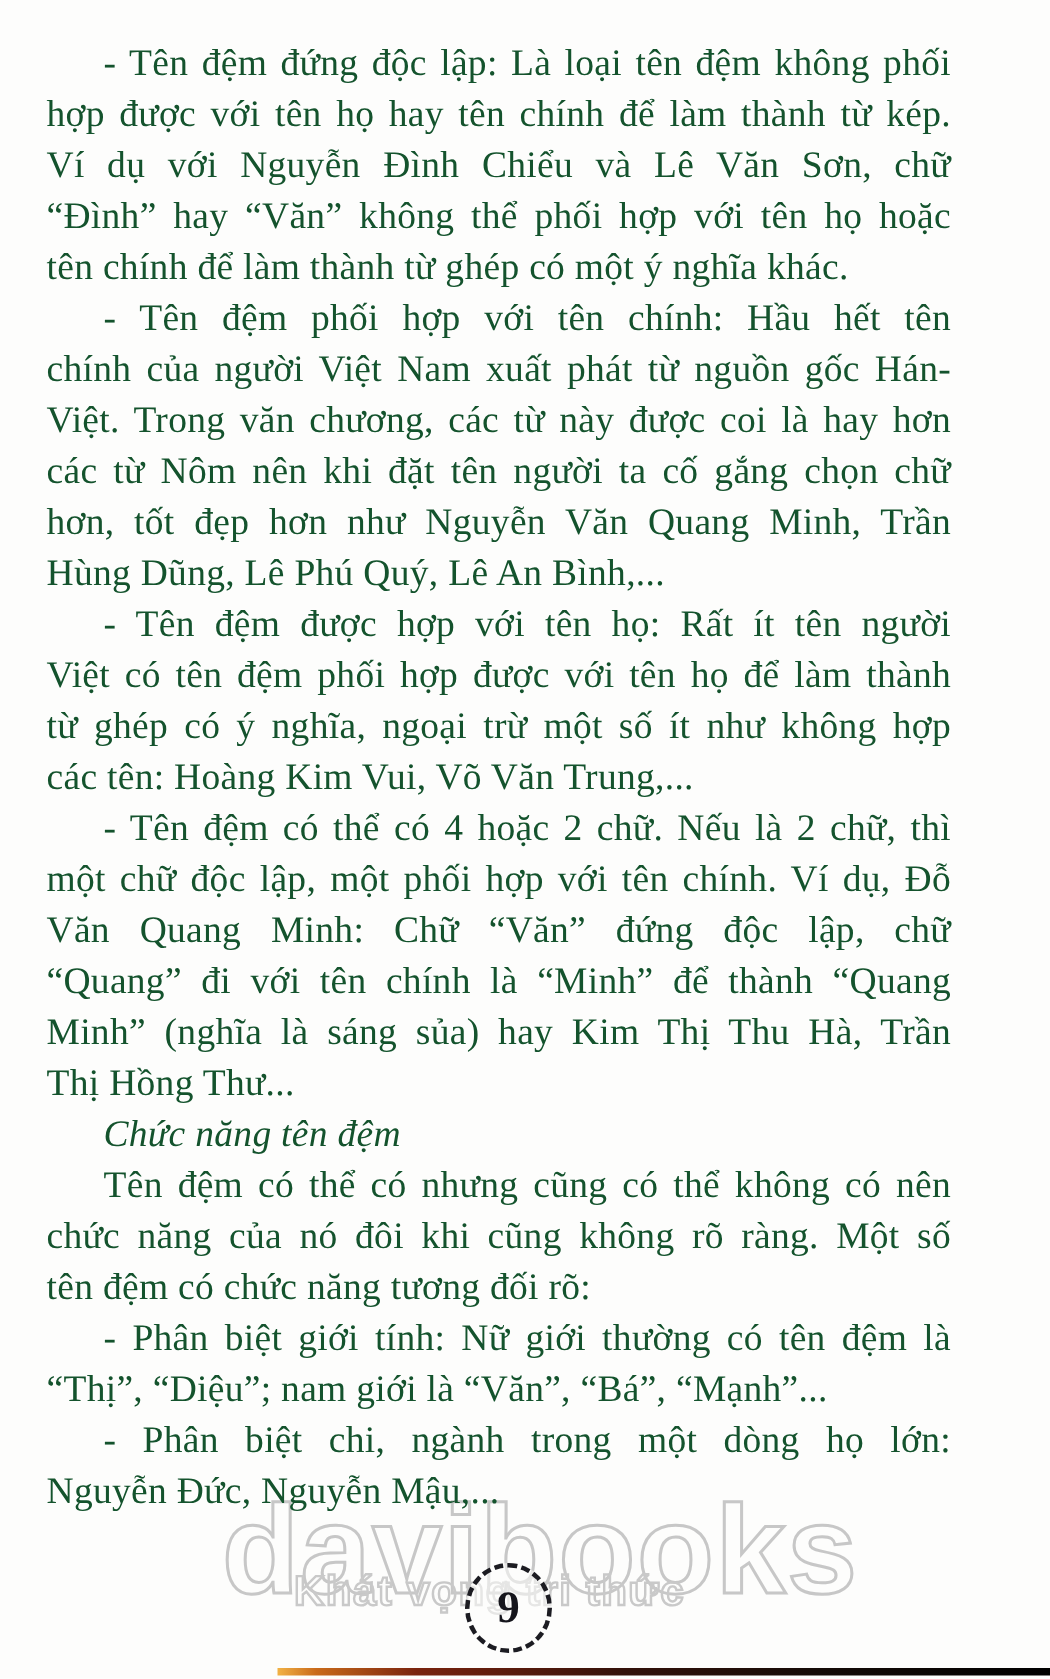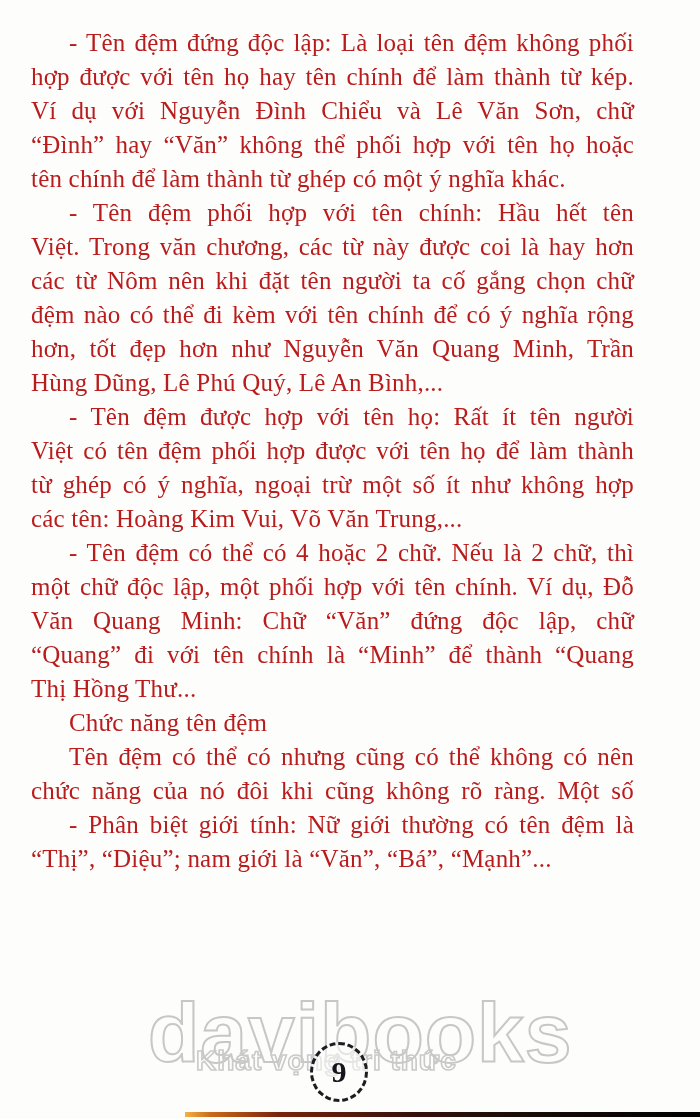--- a/index.html
+++ b/index.html
@@ -14,33 +14,34 @@
     font-family: "Liberation Serif", "DejaVu Serif", serif;
   }
 
   
   .textblock {
     position: absolute;
     left: 31px;
     top: 26px;
     width: 603px;
     z-index: 2;
-    color: #b91c1c;
+    color: #14532d;
     font-size: 25px;
     line-height: 34px;
     letter-spacing: 0.2px;
   }
   .para { margin: 0; }
   .line {
     text-align: justify;
     text-align-last: justify;
   }
   .line.first { text-indent: 38px; }
   .line.plast { text-align-last: auto; }
   .para.heading-italic .line {
+    font-style: italic;
     text-align-last: auto;
   }
 
   
   .watermark {
     position: absolute;
     z-index: 1;
     left: 0; top: 0; width: 700px; height: 1119px;
     pointer-events: none;
   }
@@ -115,49 +116,55 @@
   <div class="textblock">
       <div class="para body">
         <div class="line first">- Tên đệm đứng độc lập: Là loại tên đệm không phối</div>
         <div class="line">hợp được với tên họ hay tên chính để làm thành từ kép.</div>
         <div class="line">Ví dụ với Nguyễn Đình Chiểu và Lê Văn Sơn, chữ</div>
         <div class="line">“Đình” hay “Văn” không thể phối hợp với tên họ hoặc</div>
         <div class="line plast">tên chính để làm thành từ ghép có một ý nghĩa khác.</div>
       </div>
       <div class="para body">
         <div class="line first">- Tên đệm phối hợp với tên chính: Hầu hết tên</div>
+        <div class="line">chính của người Việt Nam xuất phát từ nguồn gốc Hán-</div>
         <div class="line">Việt. Trong văn chương, các từ này được coi là hay hơn</div>
         <div class="line">các từ Nôm nên khi đặt tên người ta cố gắng chọn chữ</div>
-        <div class="line">đệm nào có thể đi kèm với tên chính để có ý nghĩa rộng</div>
         <div class="line">hơn, tốt đẹp hơn như Nguyễn Văn Quang Minh, Trần</div>
         <div class="line plast">Hùng Dũng, Lê Phú Quý, Lê An Bình,...</div>
       </div>
       <div class="para body">
         <div class="line first">- Tên đệm được hợp với tên họ: Rất ít tên người</div>
         <div class="line">Việt có tên đệm phối hợp được với tên họ để làm thành</div>
         <div class="line">từ ghép có ý nghĩa, ngoại trừ một số ít như không hợp</div>
         <div class="line plast">các tên: Hoàng Kim Vui, Võ Văn Trung,...</div>
       </div>
       <div class="para body">
         <div class="line first">- Tên đệm có thể có 4 hoặc 2 chữ. Nếu là 2 chữ, thì</div>
         <div class="line">một chữ độc lập, một phối hợp với tên chính. Ví dụ, Đỗ</div>
         <div class="line">Văn Quang Minh: Chữ “Văn” đứng độc lập, chữ</div>
         <div class="line">“Quang” đi với tên chính là “Minh” để thành “Quang</div>
+        <div class="line">Minh” (nghĩa là sáng sủa) hay Kim Thị Thu Hà, Trần</div>
         <div class="line plast">Thị Hồng Thư...</div>
       </div>
       <div class="para heading-italic">
         <div class="line first plast">Chức năng tên đệm</div>
       </div>
       <div class="para body">
         <div class="line first">Tên đệm có thể có nhưng cũng có thể không có nên</div>
         <div class="line">chức năng của nó đôi khi cũng không rõ ràng. Một số</div>
+        <div class="line plast">tên đệm có chức năng tương đối rõ:</div>
       </div>
       <div class="para body">
         <div class="line first">- Phân biệt giới tính: Nữ giới thường có tên đệm là</div>
         <div class="line plast">“Thị”, “Diệu”; nam giới là “Văn”, “Bá”, “Mạnh”...</div>
+      </div>
+      <div class="para body">
+        <div class="line first">- Phân biệt chi, ngành trong một dòng họ lớn:</div>
+        <div class="line plast">Nguyễn Đức, Nguyễn Mậu,...</div>
       </div>
     </div>
 
   <div class="page-badge">
     <span>9</span>
   </div>
 
   <div class="footer-bar"></div>
 
 </div>

